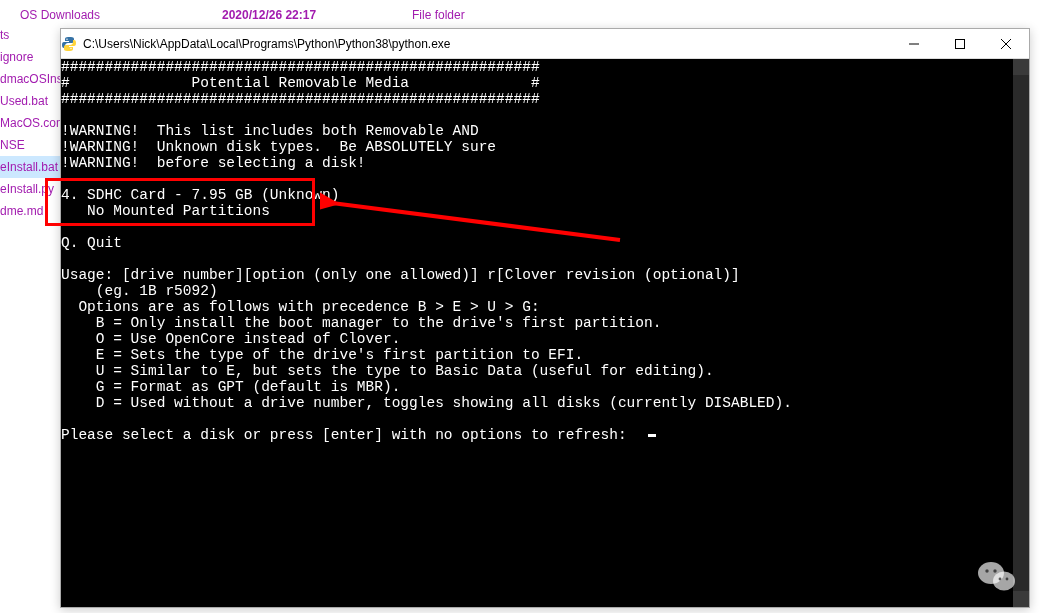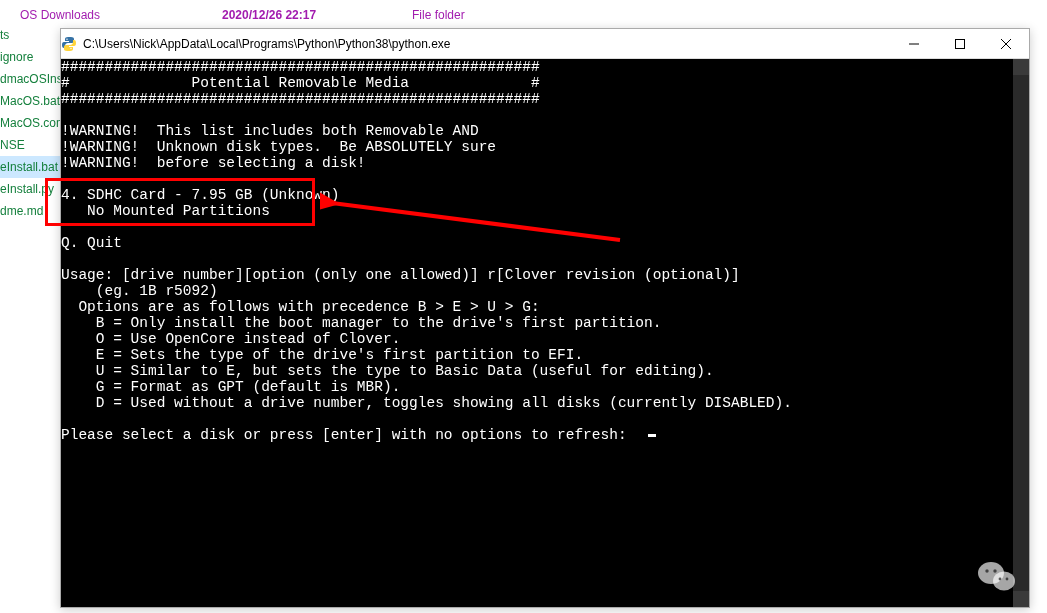--- a/index.html
+++ b/index.html
@@ -28,21 +28,21 @@
   .explorer-row .name { margin-left: 8px; width: 200px; }
   .explorer-row .date { position:absolute; left: 210px; font-weight: bold; }
   .explorer-row .type { position:absolute; left: 388px; margin-left: 12px; }
 
   
   .sidebar {
     position: absolute;
     top: 24px;
     left: 0;
     width: 60px;
-    color: #15803d;
+    color: #a21caf;
     font-size: 12px;
     line-height: 22px;
   }
   .sidebar div { white-space: nowrap; }
   .sidebar .hl { background:#cce8ff; }
 
   
   .console-window {
     position: absolute;
     top: 28px;
@@ -177,21 +177,21 @@
 <div class="explorer-row">
   <span class="name">OS Downloads</span>
   <span class="date">2020/12/26 22:17</span>
   <span class="type">File folder</span>
 </div>
 
 <div class="sidebar">
   <div>ts</div>
   <div>ignore</div>
   <div>dmacOSInstall</div>
-  <div>MacOS.bat</div>
+  <div>Used.bat</div>
   <div>MacOS.com</div>
   <div>NSE</div>
   <div class="hl">eInstall.bat</div>
   <div>eInstall.py</div>
   <div>dme.md</div>
 </div>
 
 <div class="console-window">
   <div class="titlebar">
     <span class="titlebar-icon">

